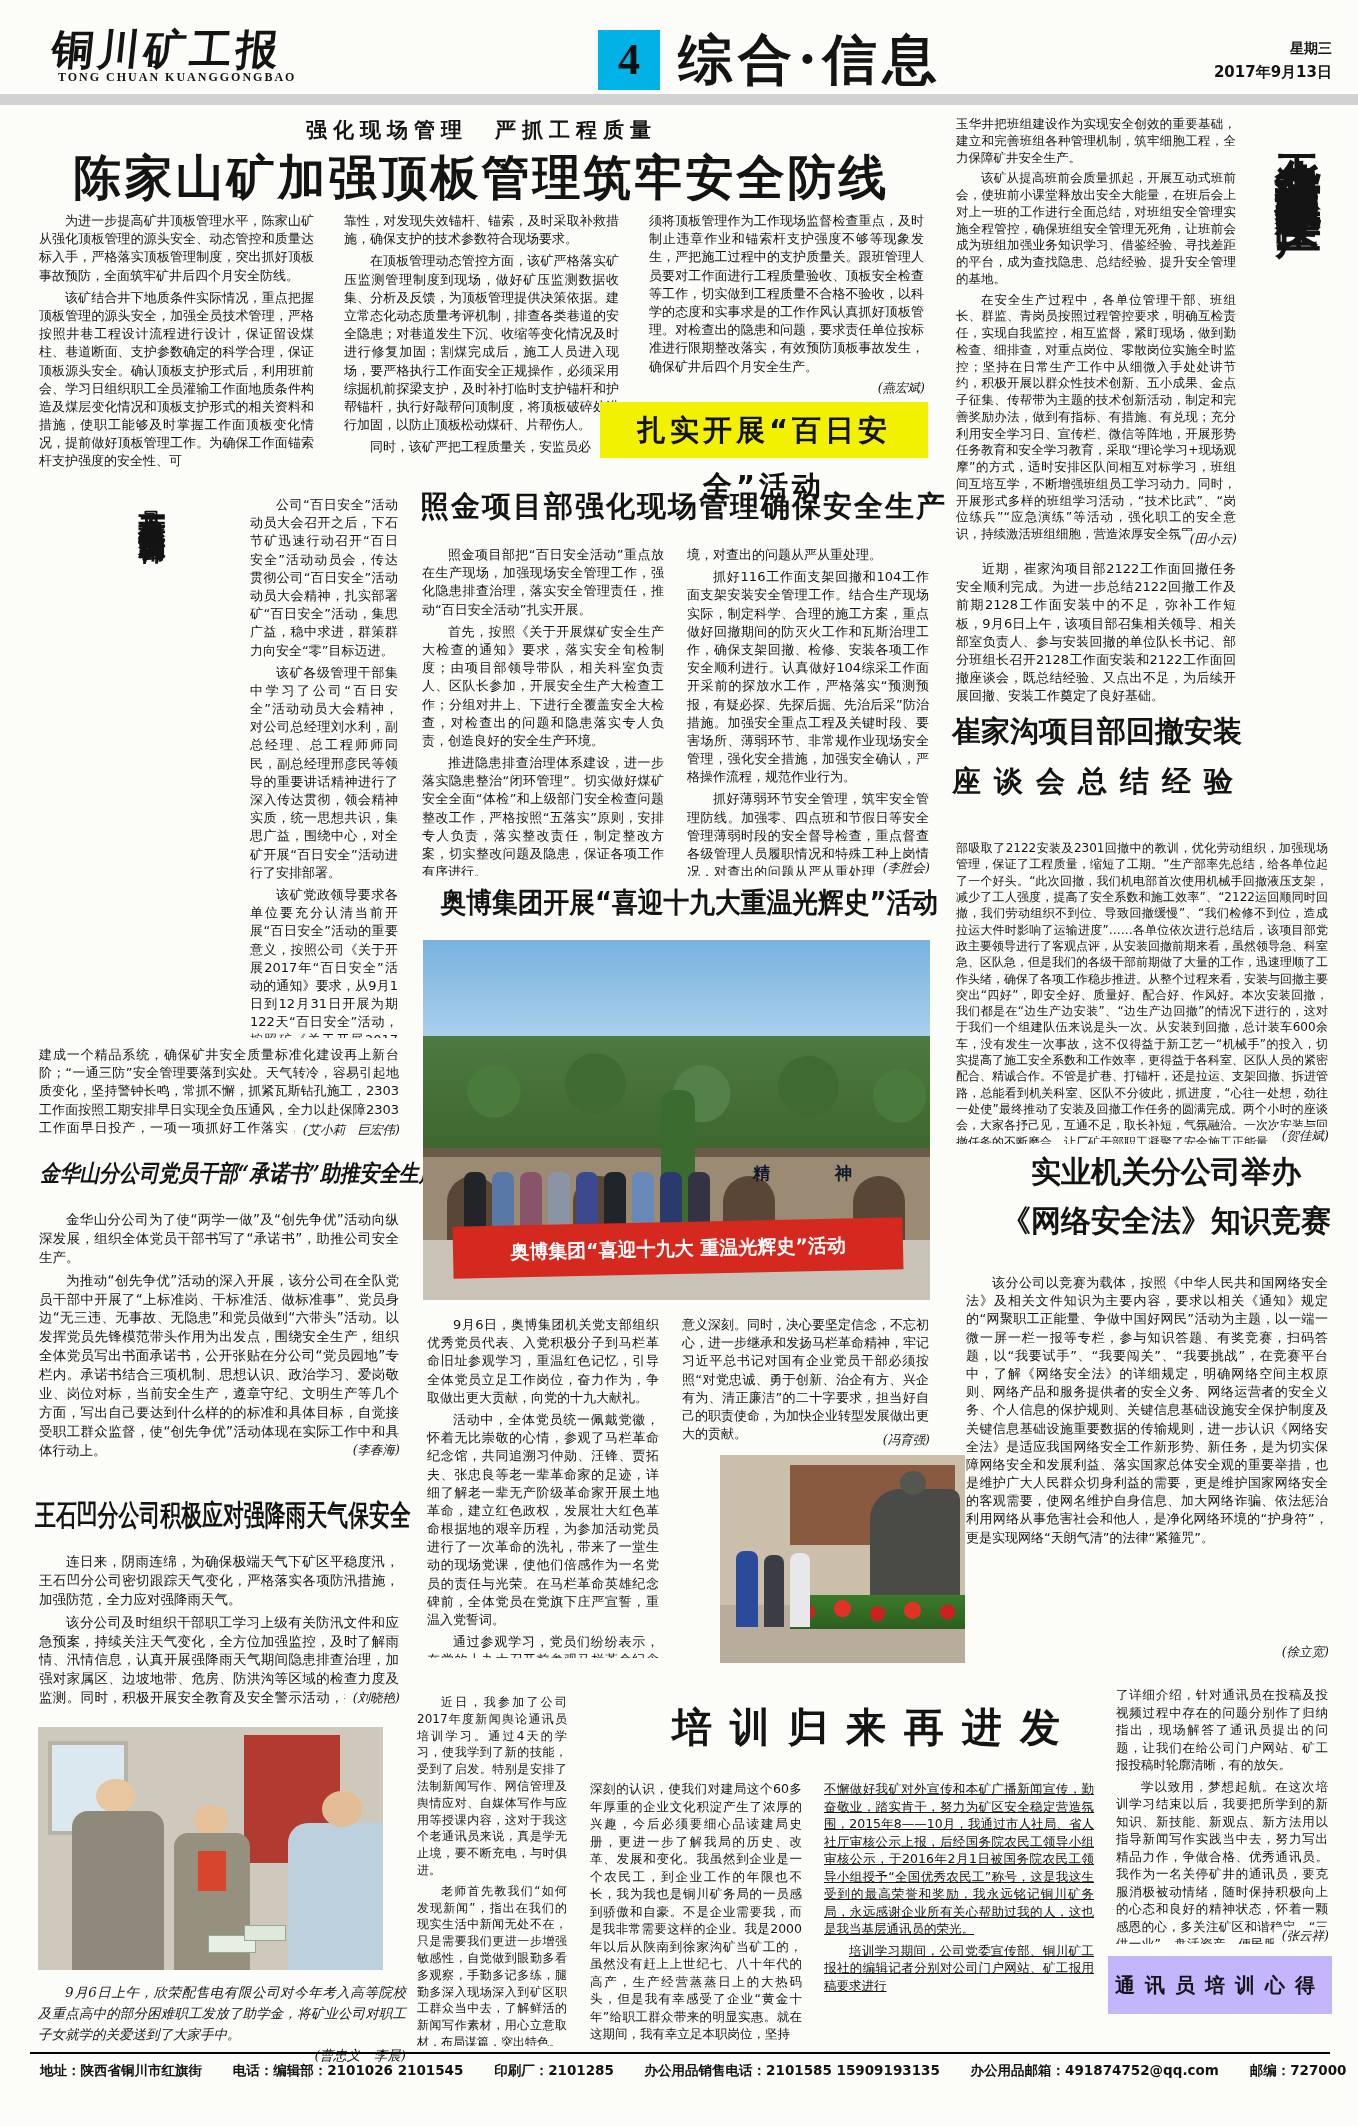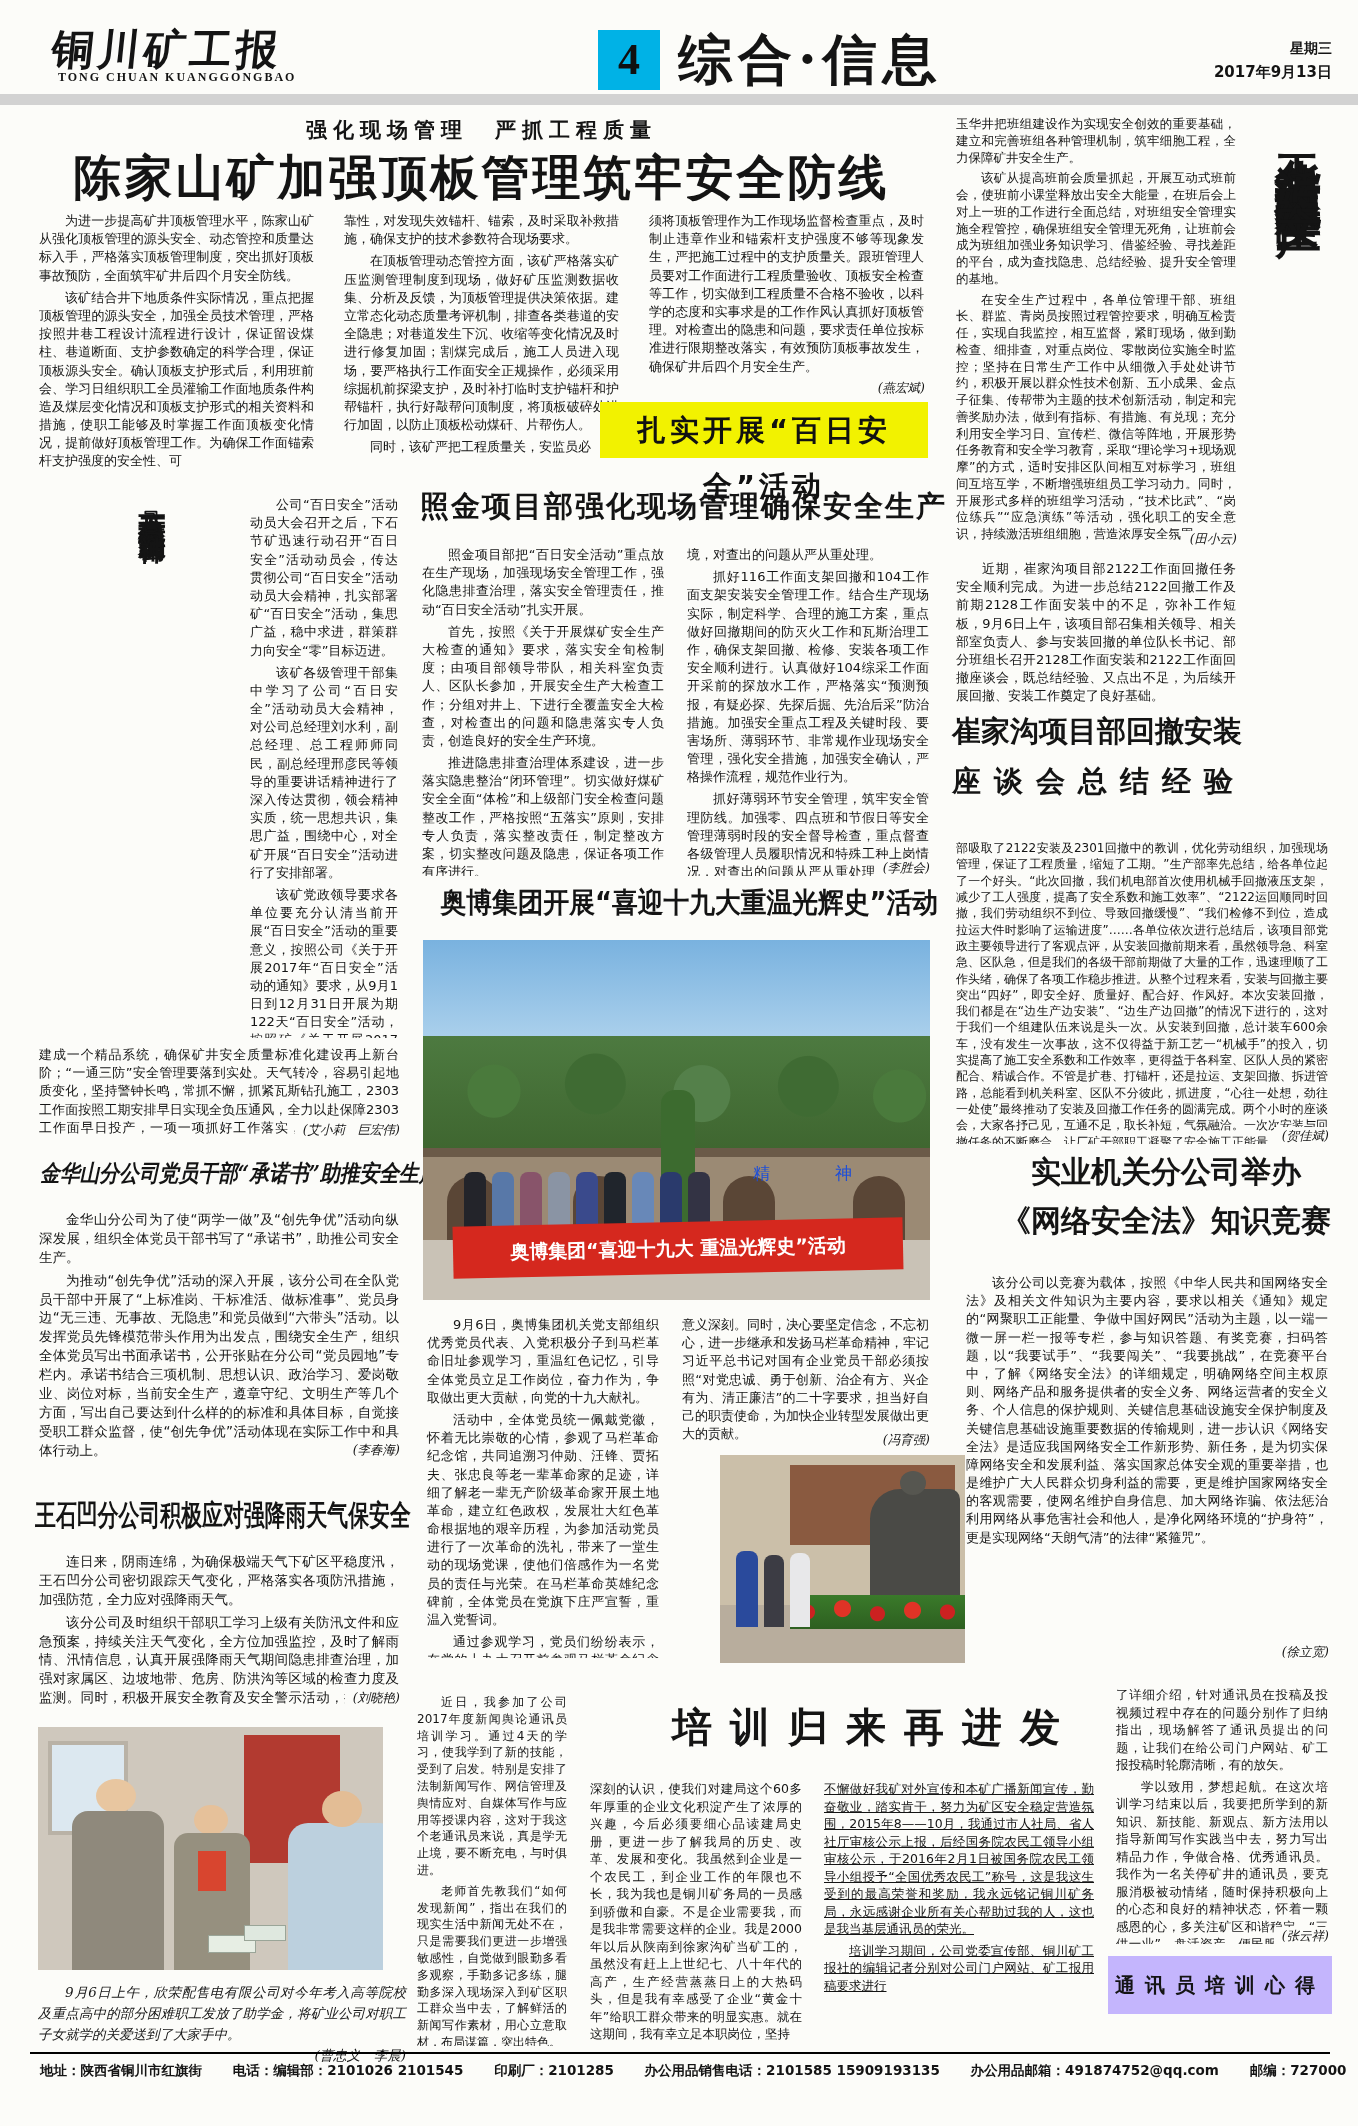--- a/index.html
+++ b/index.html
@@ -142,21 +142,21 @@
   <div class="abs hl" style="left:420px;top:884px;width:512px;font-size:28px;text-align:center;transform:scaleX(0.92);transform-origin:center;">奥博集团开展“喜迎十九大重温光辉史”活动</div>
   <div class="abs photo" style="left:423px;top:940px;width:507px;height:360px;">
     <div class="abs" style="left:0;top:0;width:100%;height:170px;background:linear-gradient(#79b2df,#cfe6f5);"></div>
     <div class="abs" style="left:0;top:96px;width:100%;height:120px;background:radial-gradient(circle at 14% 46%,#4a7a3c 0 26px,transparent 27px),radial-gradient(circle at 34% 40%,#3f6b33 0 30px,transparent 31px),radial-gradient(circle at 55% 48%,#54804a 0 28px,transparent 29px),radial-gradient(circle at 76% 42%,#3f6b33 0 30px,transparent 31px),radial-gradient(circle at 94% 50%,#4a7a3c 0 26px,transparent 27px),linear-gradient(#4d7a40,#3e652f);"></div>
     <div class="abs" style="left:0;top:208px;width:100%;height:96px;background:#9b8a74;border-top:9px solid #6b5a48;"></div>
     <div class="abs" style="left:24px;top:236px;width:52px;height:68px;border-radius:26px 26px 0 0;background:#5a4636;"></div>
     <div class="abs" style="left:150px;top:236px;width:52px;height:68px;border-radius:26px 26px 0 0;background:#5a4636;"></div>
     <div class="abs" style="left:300px;top:236px;width:52px;height:68px;border-radius:26px 26px 0 0;background:#5a4636;"></div>
     <div class="abs" style="left:430px;top:236px;width:52px;height:68px;border-radius:26px 26px 0 0;background:#5a4636;"></div>
     <div class="abs" style="left:238px;top:150px;width:34px;height:150px;background:#3c6b2f;border-radius:14px 14px 0 0;"></div>
-    <div class="abs" style="left:330px;top:222px;color:#1d4ed8;font-weight:normal;font-size:17px;letter-spacing:24px;">精　神</div>
+    <div class="abs" style="left:330px;top:222px;color:#0f172a;font-weight:bold;font-size:17px;letter-spacing:24px;">精　神</div>
     <div class="abs" style="left:0;top:300px;width:100%;height:60px;background:#c9c2b6;"></div>
     <div class="abs ph-people" style="left:38px;top:232px;width:440px;">
       <span style="background:#23242a;"></span><span style="background:#5878a8;"></span><span style="background:#88546a;"></span><span style="background:#8a94a4;"></span><span style="background:#3a4a8c;"></span><span style="background:#20252c;"></span><span style="background:#6888b8;"></span><span style="background:#2a3a6c;"></span><span style="background:#334;"></span>
     </div>
     <div class="abs" style="left:30px;top:282px;width:450px;height:52px;background:#d5281e;transform:rotate(-1.2deg);color:#fff;font-weight:bold;font-size:19px;text-align:center;line-height:52px;white-space:nowrap;">奥博集团“喜迎十九大 重温光辉史”活动</div>
   </div>
   <div class="abs bodytext" style="left:423px;top:1312px;width:240px;height:346px;">
       <p>9月6日，奥博集团机关党支部组织优秀党员代表、入党积极分子到马栏革命旧址参观学习，重温红色记忆，引导全体党员立足工作岗位，奋力作为，争取做出更大贡献，向党的十九大献礼。</p>
       <p>活动中，全体党员统一佩戴党徽，怀着无比崇敬的心情，参观了马栏革命纪念馆，共同追溯习仲勋、汪锋、贾拓夫、张忠良等老一辈革命家的足迹，详细了解老一辈无产阶级革命家开展土地革命，建立红色政权，发展壮大红色革命根据地的艰辛历程，为参加活动党员进行了一次革命的洗礼，带来了一堂生动的现场党课，使他们倍感作为一名党员的责任与光荣。在马栏革命英雄纪念碑前，全体党员在党旗下庄严宣誓，重温入党誓词。</p>
       <p>通过参观学习，党员们纷纷表示，在党的十九大召开前参观马栏革命纪念馆，重温党的革命光辉史</p>

